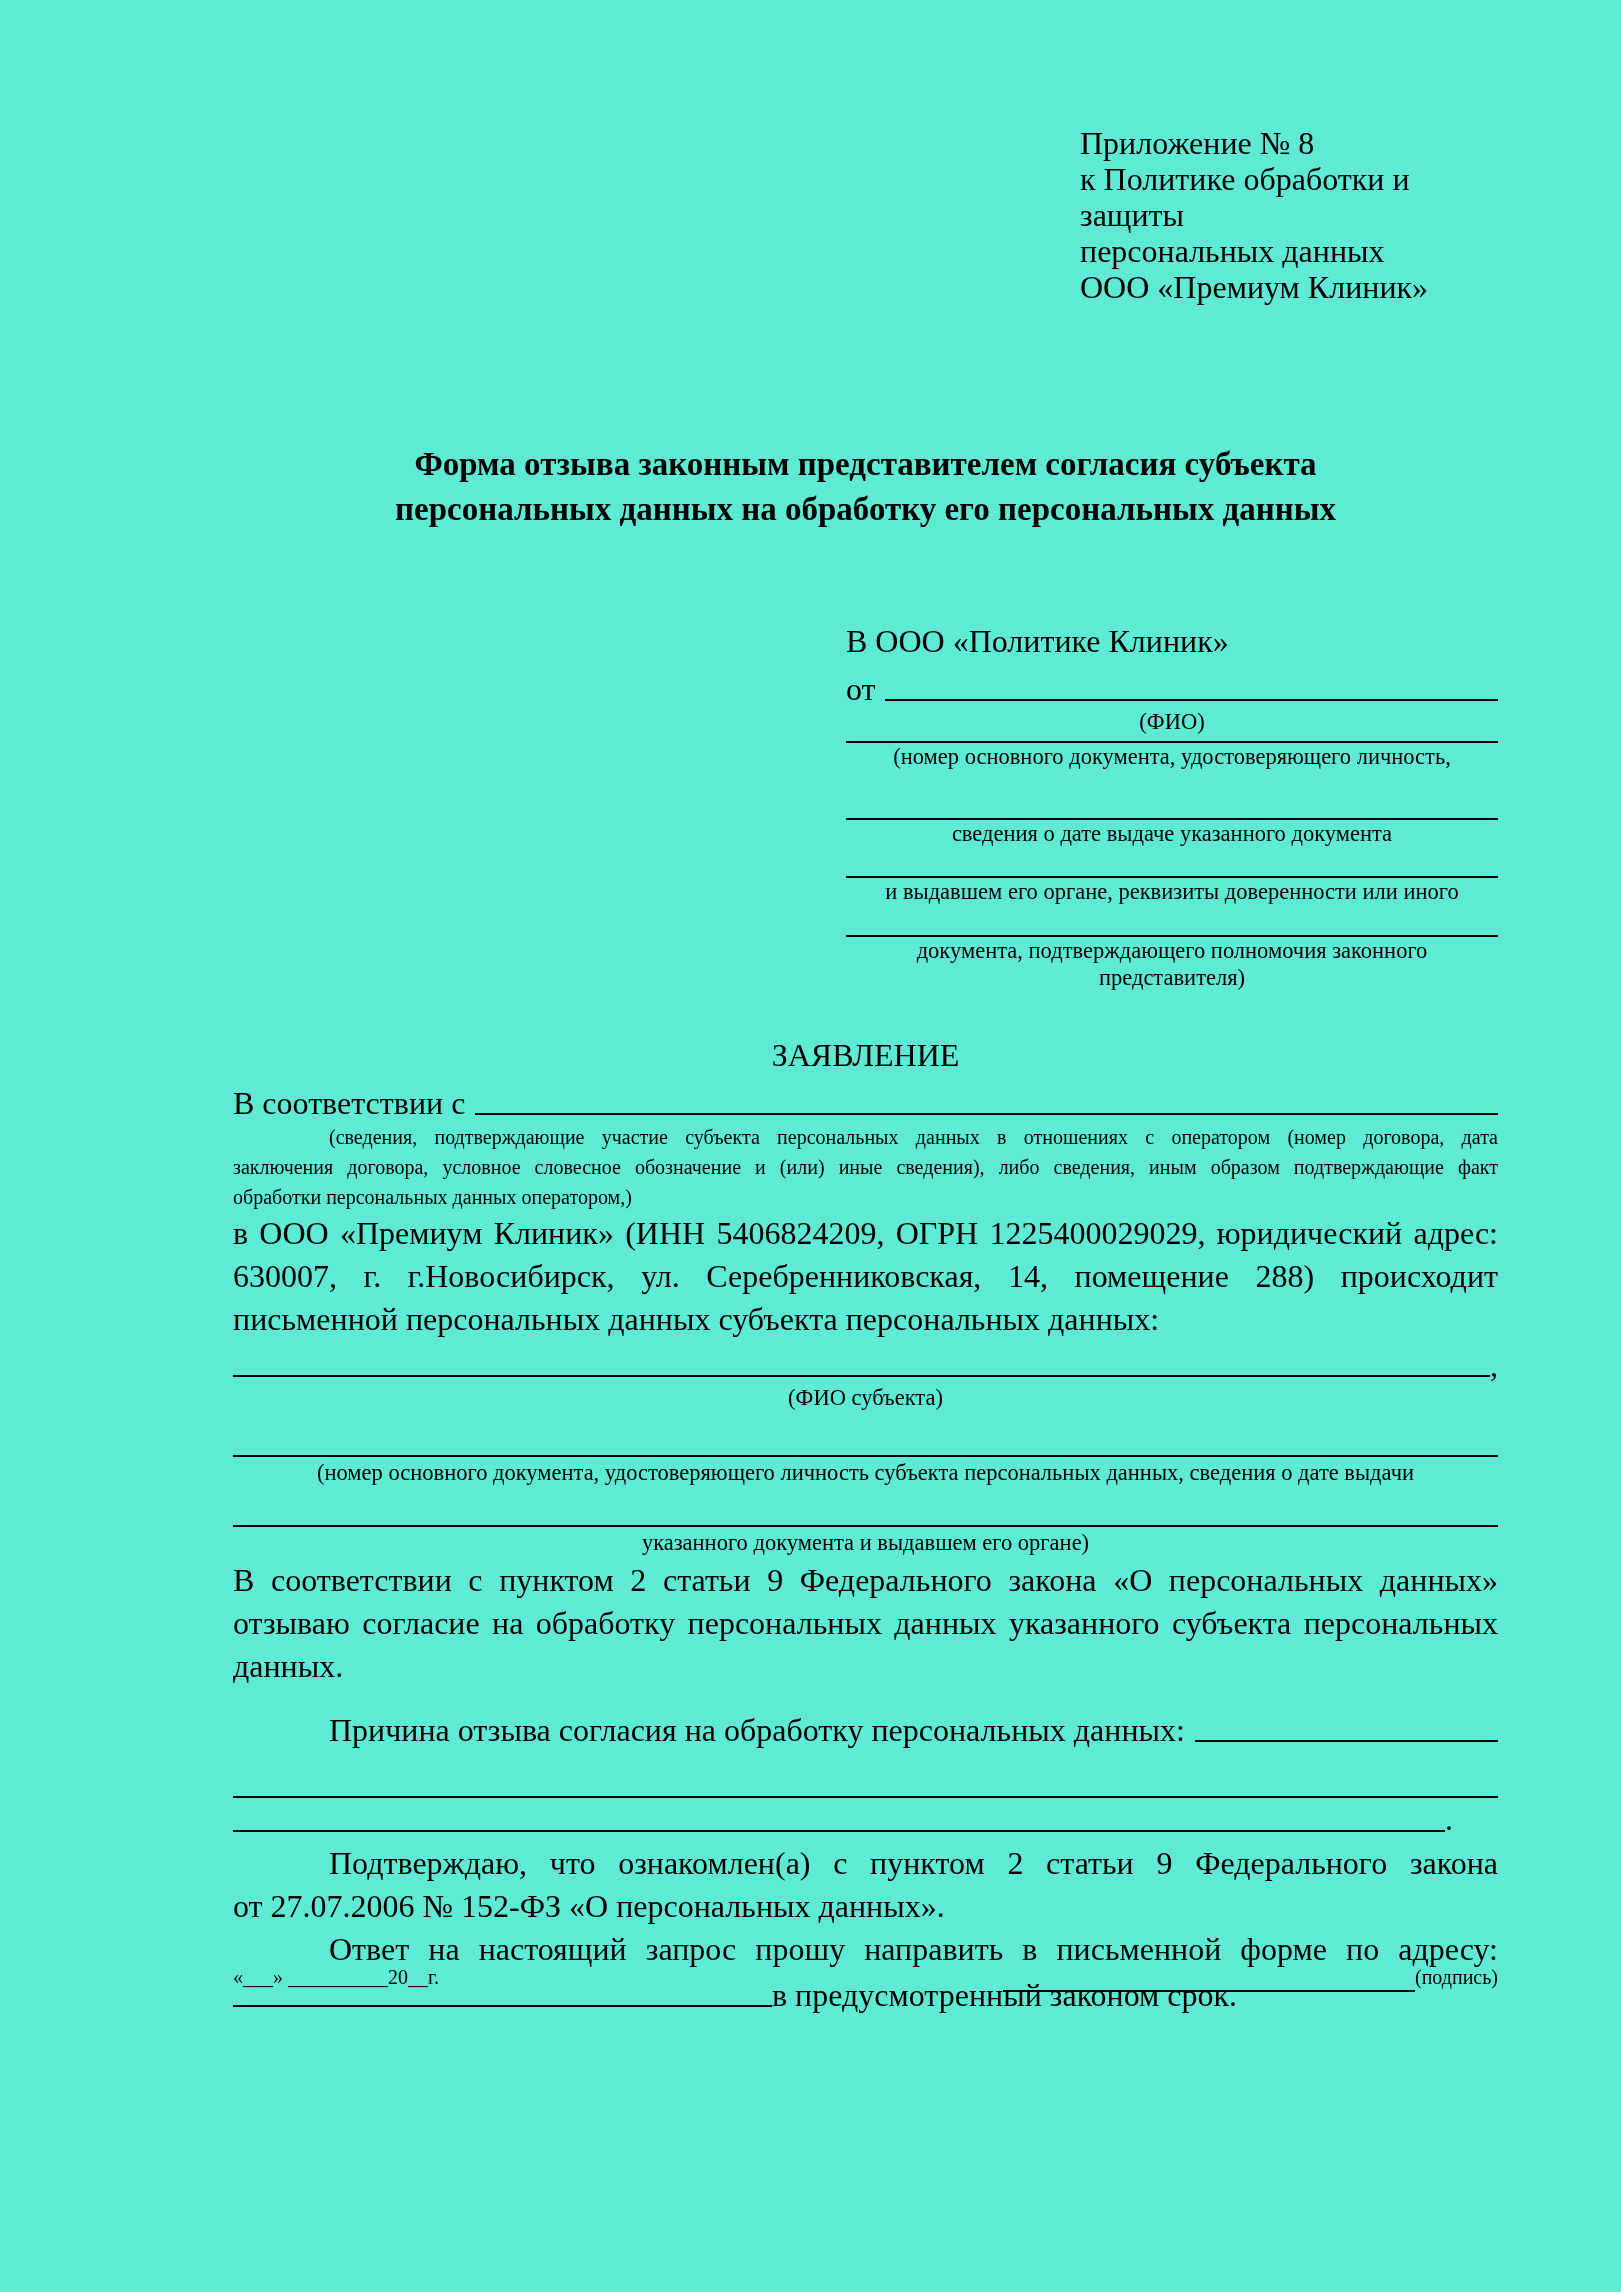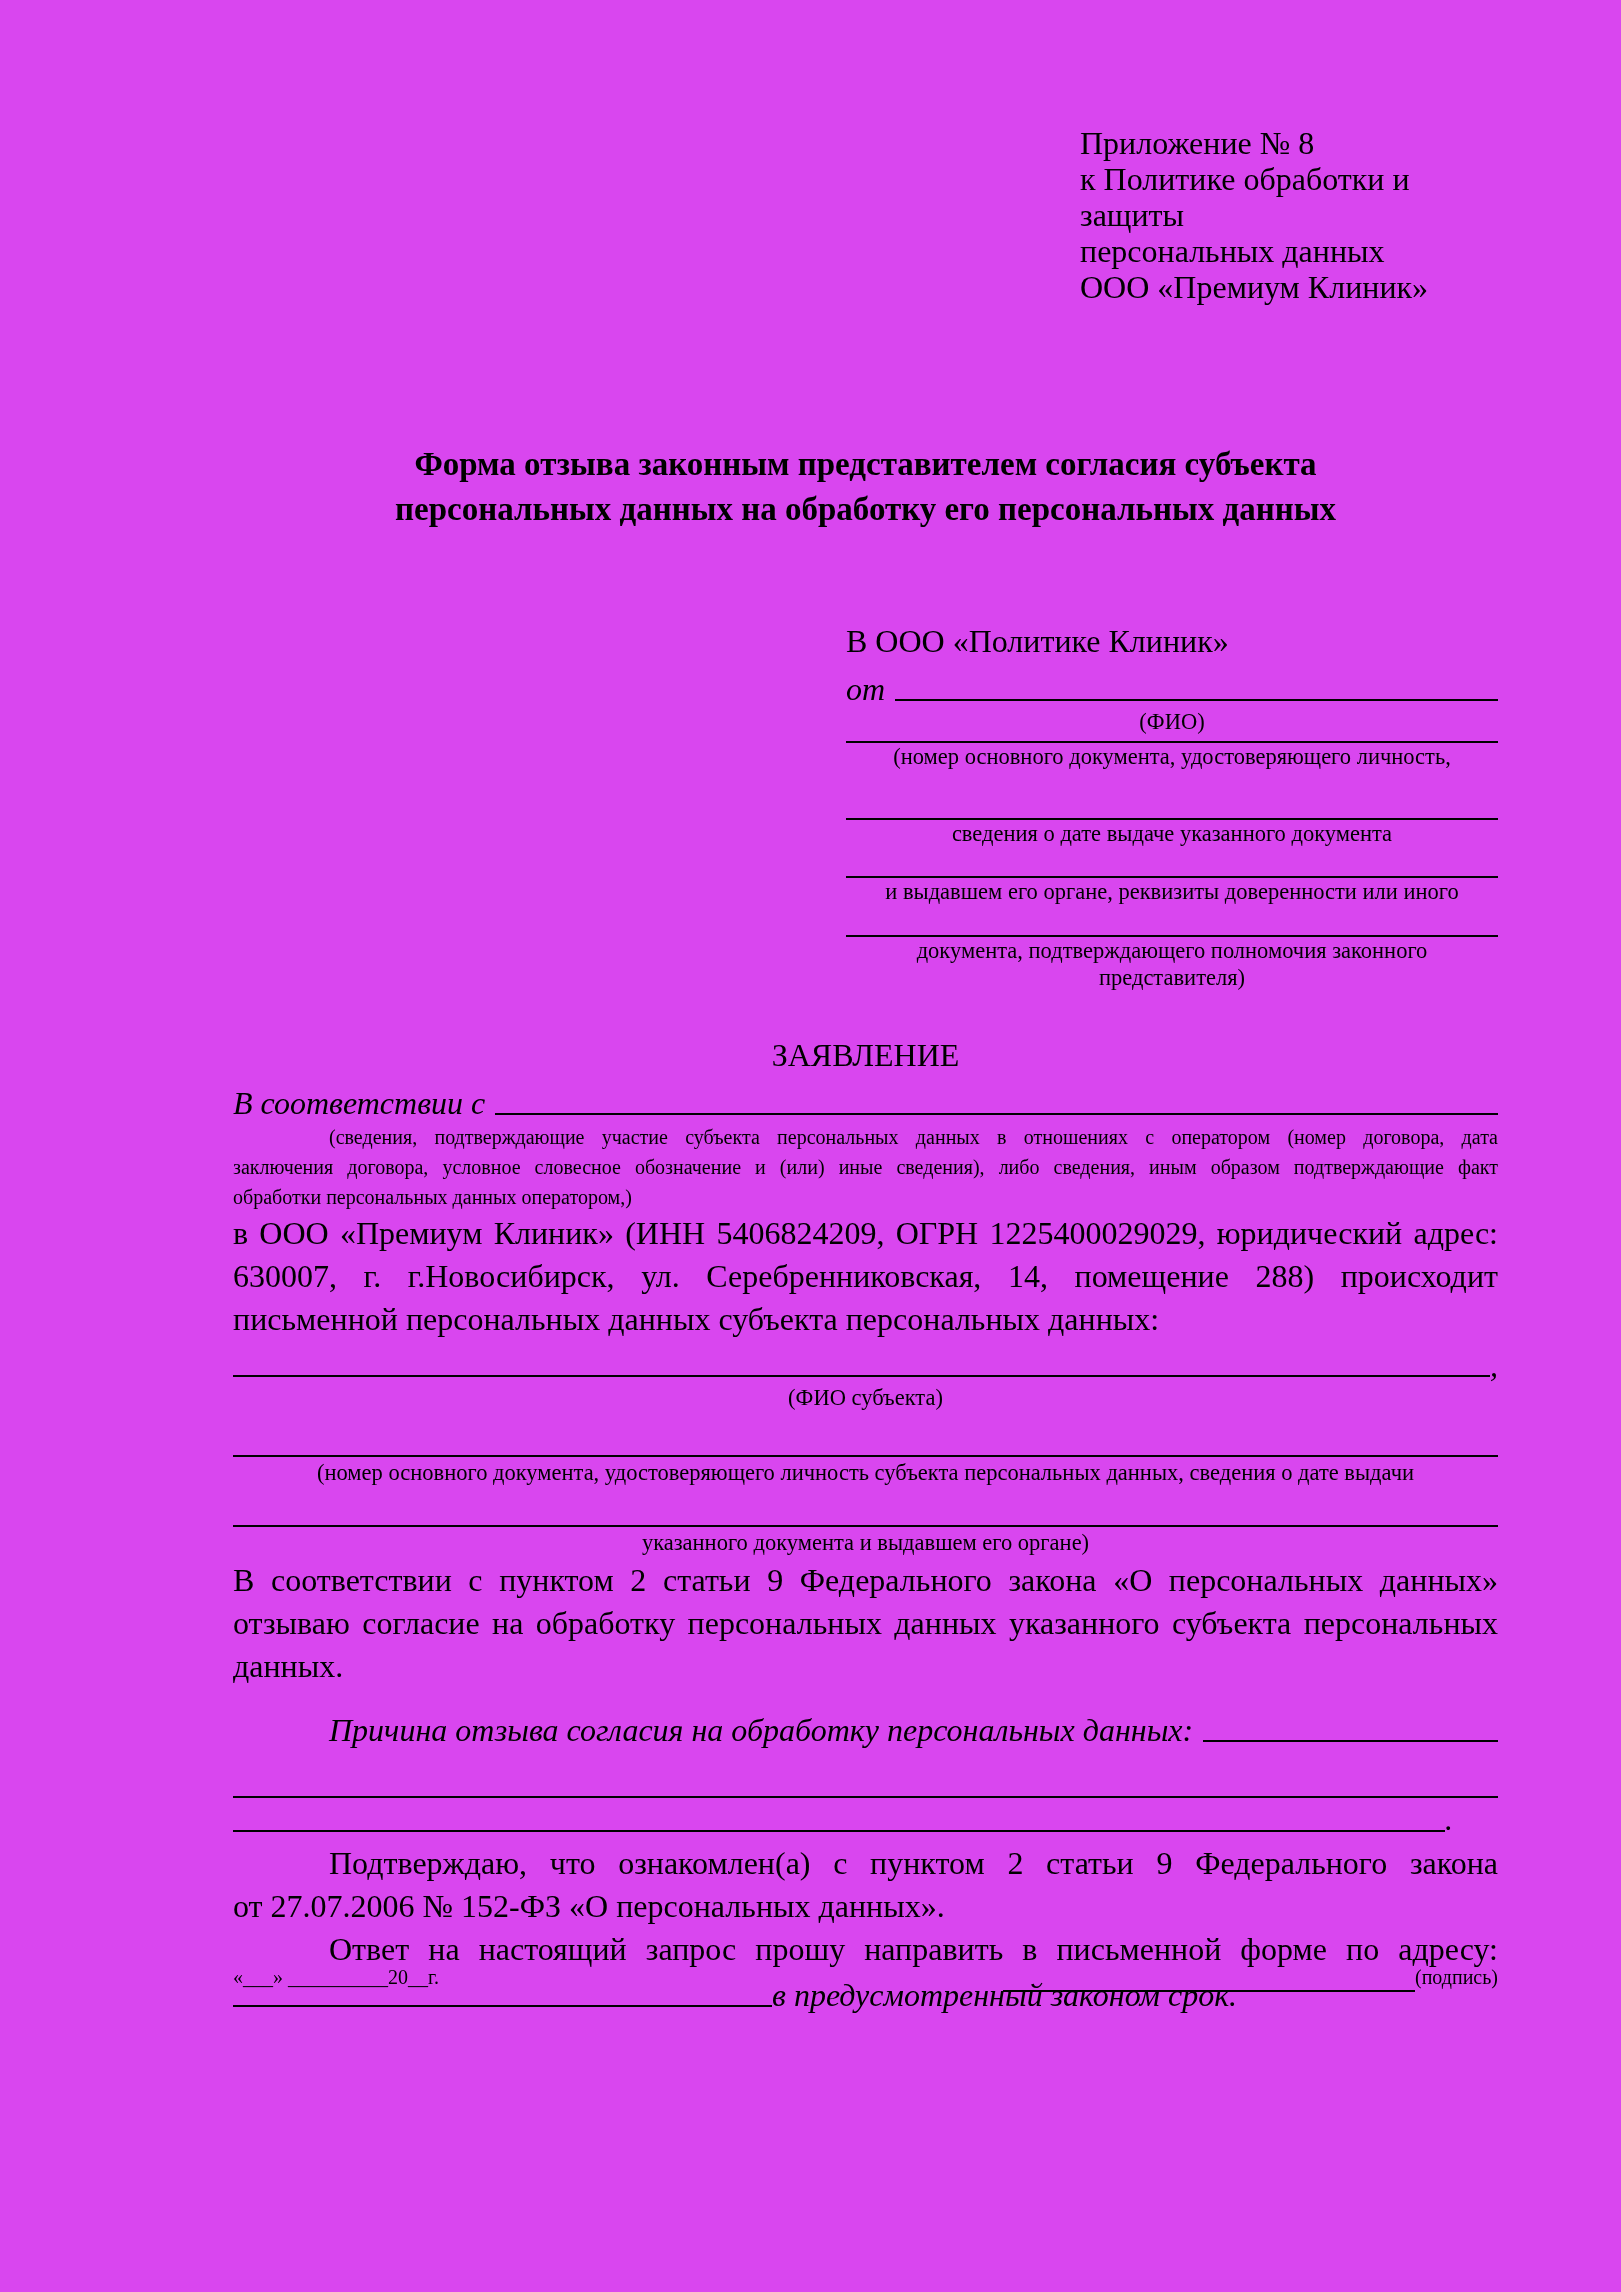--- a/index.html
+++ b/index.html
@@ -1,39 +1,39 @@
 <!DOCTYPE html>
 <html><head>
 <meta charset="utf-8">
 <style>
   html, body { margin: 0; padding: 0; background: #ffffff; }
   .page {
     position: relative;
     width: 1621px;
     height: 2293px;
     margin: 0 auto;
-    background: #d946ef;
+    background: #5eead4;
     color: #000000;
     font-family: "Liberation Serif", "DejaVu Serif", serif;
     font-size: 32px;
     box-sizing: border-box;
     padding: 125px 123px 0 233px;
     overflow: hidden;
   }
   .appendix { margin-left: 847px; line-height: 36px; }
   .title {
     margin-top: 137px;
     text-align: center;
     font-weight: bold;
     font-size: 33px;
     line-height: 45px;
   }
   .addressee { margin-top: 88px; margin-left: 613px; width: 652px; }
   .addr-line { line-height: 43px; }
-  .row { display: flex; align-items: flex-end; font-style: italic; }
+  .row { display: flex; align-items: flex-end; }
   .row-label { white-space: pre; margin-right: 9.8px; }
   .blank {
     display: inline-block;
     border-bottom: 2px solid #000;
     height: 1px;
     margin-bottom: 6.9px;
   }
   .fill { flex: 1 1 auto; }
   .from-row { height: 45px; }
   .accordance-row { height: 45px; }

